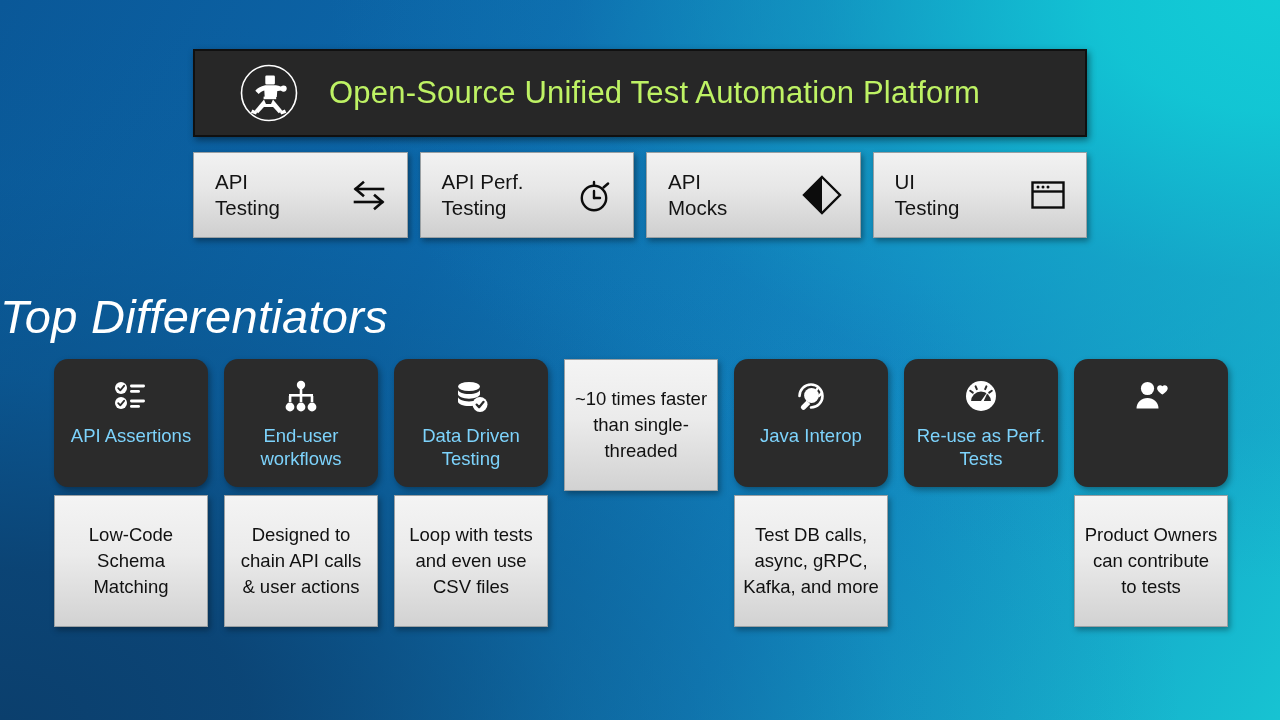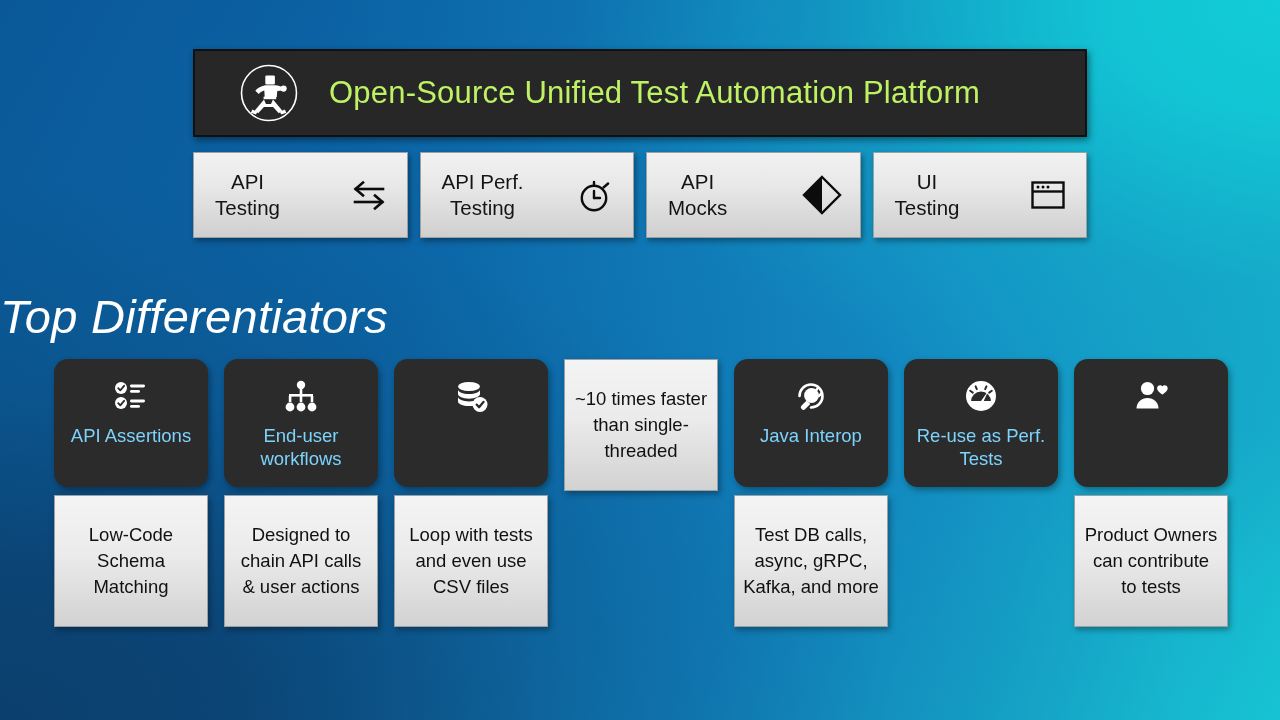--- a/index.html
+++ b/index.html
@@ -67,21 +67,20 @@
   .cap-card {
     flex: 1 1 0;
     background: linear-gradient(180deg, #f2f2f2 0%, #e7e7e7 42%, #cfcfcf 100%);
     border: 1px solid #9aa0a3;
     box-shadow: 2px 3px 6px rgba(0,0,0,0.38);
     display: flex;
     align-items: center;
     justify-content: space-between;
     padding: 0 16px 0 21px;
     box-sizing: border-box;
-    text-align: center;
   }
   .cap-label {
     color: #141414;
     font-size: 20.5px;
     line-height: 1.28;
     white-space: pre-line;
   }
   .cap-icon {
     width: 44px;
     height: 44px;
@@ -321,20 +320,22 @@
           <svg viewBox="0 0 38 38" width="38" height="38" aria-hidden="true">
             <g fill="#ffffff">
               <ellipse cx="17" cy="9.5" rx="11" ry="4.6"></ellipse>
               <path d="M6 12.5 v4.6 c0 2.5 4.9 4.6 11 4.6 s11 -2.1 11 -4.6 v-4.6 c0 2.5 -4.9 4.6 -11 4.6 s-11 -2.1 -11 -4.6 z"></path>
               <path d="M6 19.8 v4.6 c0 2.5 4.9 4.6 11 4.6 s11 -2.1 11 -4.6 v-4.6 c0 2.5 -4.9 4.6 -11 4.6 s-11 -2.1 -11 -4.6 z"></path>
               <circle cx="28" cy="27.5" r="7.5"></circle>
             </g>
             <polyline points="24.6,27.6 27.1,30.3 31.6,24.8" fill="none" stroke="#2b2b2b" stroke-width="2.2" stroke-linecap="round" stroke-linejoin="round"></polyline>
           </svg>
         </div>
+        <div class="diff-top-label">Data Driven
+Testing</div>
       </div>
       <div class="diff-bottom">
         <div class="diff-bottom-label">Loop with tests and even use CSV files</div>
       </div>
     </div>
 
     <div class="diff-col">
       <div class="diff-bottom">
         <div class="diff-bottom-label">~10 times faster than single-threaded</div>
       </div>

